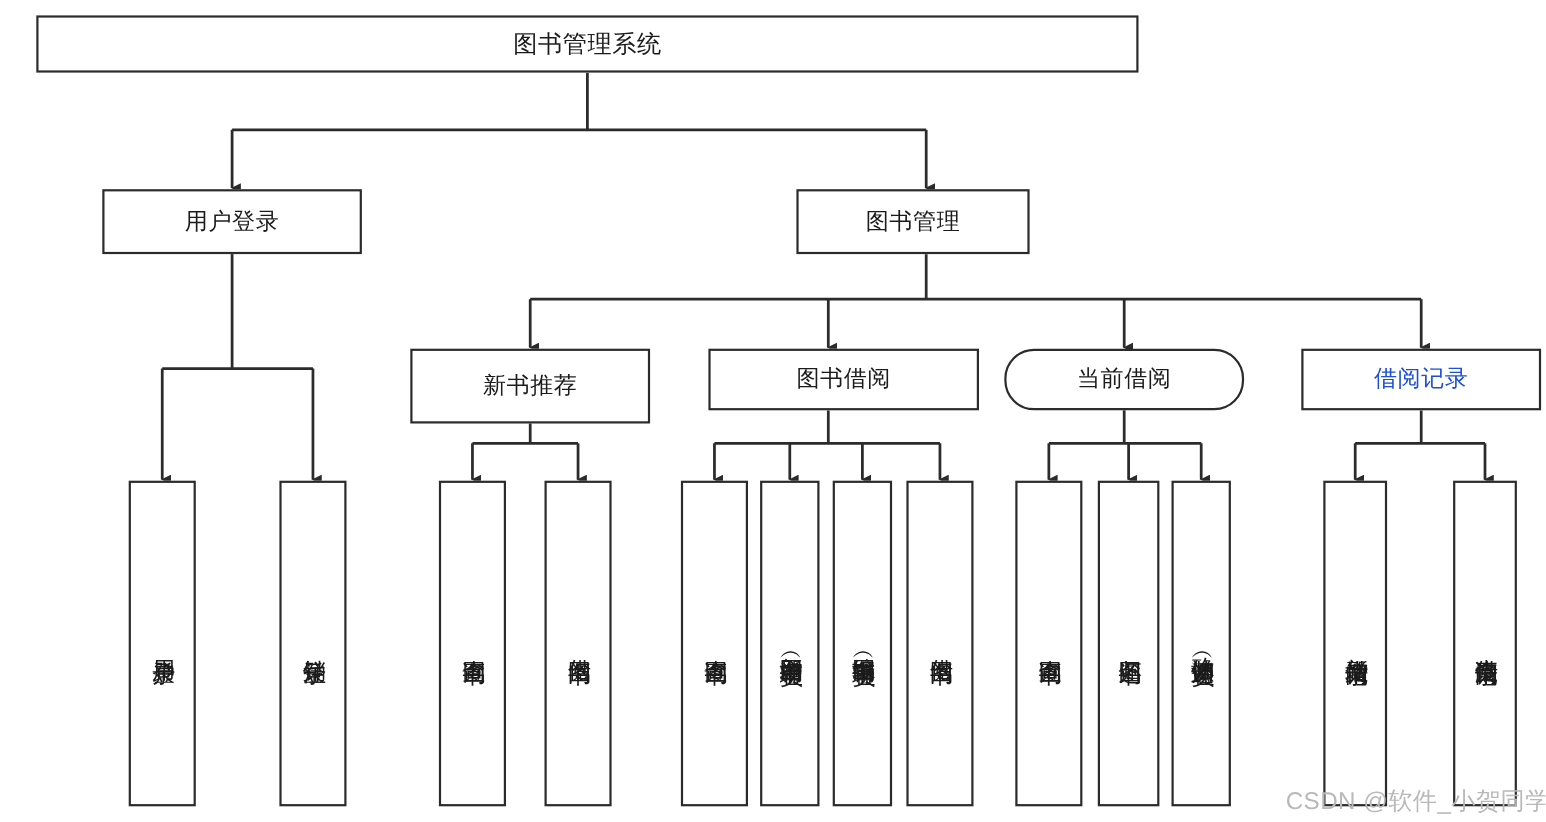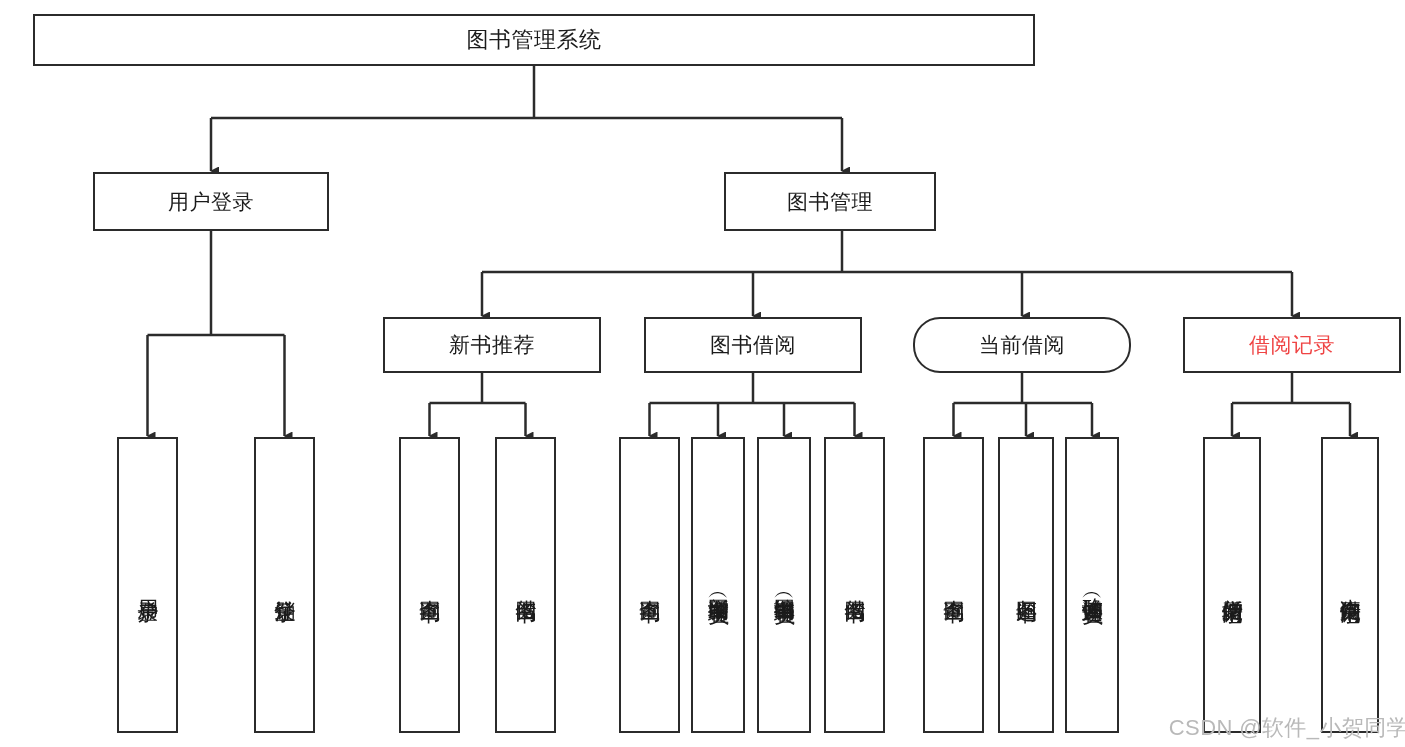--- a/index.html
+++ b/index.html
@@ -114,31 +114,31 @@
   <div id="node-layer">
       <div class="node-box root-box" style="left: 21px; top: 14px; width: 1002px; height: 52px; border-color: rgb(43, 43, 43); background: rgb(255, 255, 255);">
         <span class="node-label-h" style="color: rgb(27, 27, 27);">图书管理系统</span>
       </div>
       <div class="node-box" style="left: 81px; top: 172px; width: 236px; height: 59px; border-color: rgb(43, 43, 43); background: rgb(255, 255, 255);">
         <span class="node-label-h" style="color: rgb(27, 27, 27);">用户登录</span>
       </div>
       <div class="node-box" style="left: 712px; top: 172px; width: 212px; height: 59px; border-color: rgb(43, 43, 43); background: rgb(255, 255, 255);">
         <span class="node-label-h" style="color: rgb(27, 27, 27);">图书管理</span>
       </div>
-      <div class="node-box" style="left: 371px; top: 317px; width: 218px; height: 56px; border-color: rgb(43, 43, 43); background: rgb(255, 255, 255);">
+      <div class="node-box" style="left: 361px; top: 317px; width: 218px; height: 68px; border-color: rgb(43, 43, 43); background: rgb(255, 255, 255);">
         <span class="node-label-h" style="color: rgb(27, 27, 27);">新书推荐</span>
       </div>
-      <div class="node-box" style="left: 632px; top: 317px; width: 218px; height: 56px; border-color: rgb(43, 43, 43); background: rgb(255, 255, 255);">
+      <div class="node-box" style="left: 632px; top: 317px; width: 246px; height: 56px; border-color: rgb(43, 43, 43); background: rgb(255, 255, 255);">
         <span class="node-label-h" style="color: rgb(27, 27, 27);">图书借阅</span>
       </div>
       <div class="node-box" style="left: 901px; top: 317px; width: 218px; height: 56px; border-color: rgb(43, 43, 43); background: rgb(255, 255, 255); border-radius: 27px;">
         <span class="node-label-h" style="color: rgb(27, 27, 27);">当前借阅</span>
       </div>
       <div class="node-box" style="left: 1171px; top: 317px; width: 218px; height: 56px; border-color: rgb(43, 43, 43); background: rgb(255, 255, 255);">
-        <span class="node-label-h" style="color: #ef4444;">借阅记录</span>
+        <span class="node-label-h" style="color: #1d4ed8;">借阅记录</span>
       </div>
       <div class="node-box" style="left: 105px; top: 437px; width: 61px; height: 296px; border-color: rgb(43, 43, 43); background: rgb(255, 255, 255);">
         <span class="node-label-v" style="color: rgb(27, 27, 27);">用户登录</span>
       </div>
       <div class="node-box" style="left: 242px; top: 437px; width: 61px; height: 296px; border-color: rgb(43, 43, 43); background: rgb(255, 255, 255);">
         <span class="node-label-v" style="color: rgb(27, 27, 27);">注销登录</span>
       </div>
       <div class="node-box" style="left: 387px; top: 437px; width: 61px; height: 296px; border-color: rgb(43, 43, 43); background: rgb(255, 255, 255);">
         <span class="node-label-v" style="color: rgb(27, 27, 27);">查询图书</span>
       </div>

